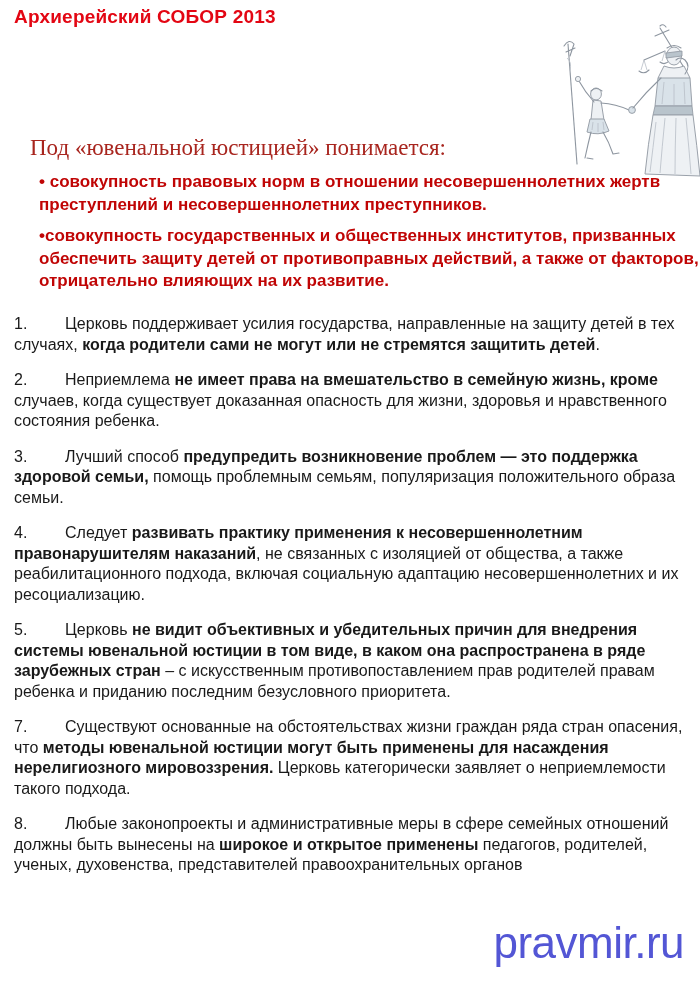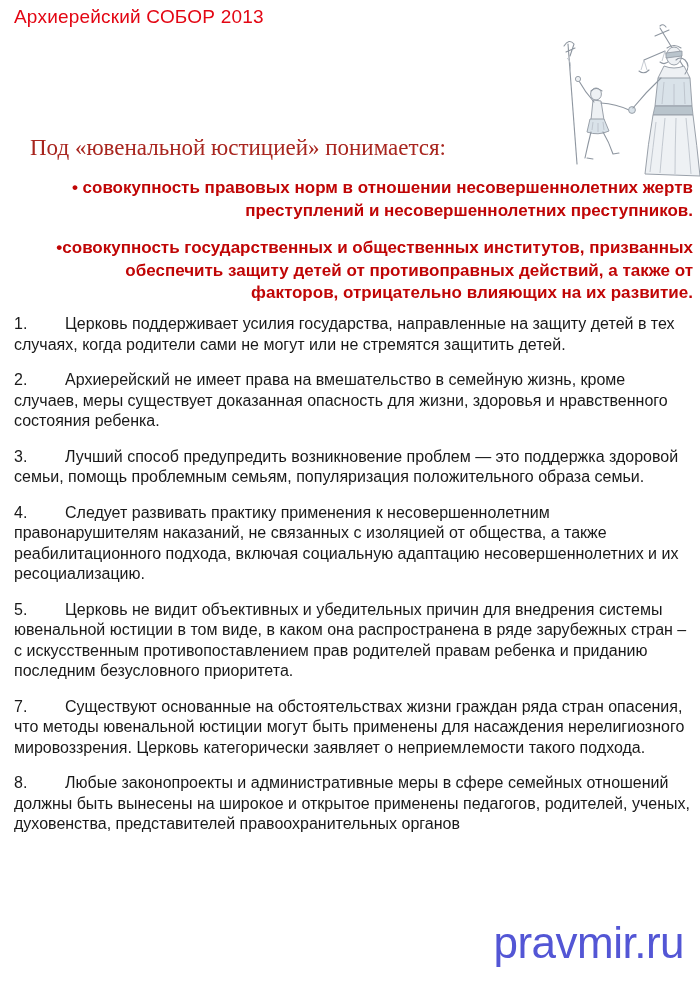--- a/index.html
+++ b/index.html
@@ -2,44 +2,44 @@
 <html lang="ru"><head>
 <meta charset="utf-8">
 <style>
   html,body{margin:0;padding:0;}
   body{
     width:700px;height:985px;position:relative;overflow:hidden;
     background:#ffffff;font-family:"Liberation Sans", sans-serif;
   }
   .kicker{
     position:absolute;left:14px;top:6px;
-    font-size:19px;font-weight:normal;color:#e30613;letter-spacing:.2px;
+    font-size:19px;font-weight:bold;color:#e30613;letter-spacing:.2px;
   }
   .doc-title{
     position:absolute;left:14px;top:28px;width:668px;
     font-family:"Liberation Serif", serif;font-weight:400;
     font-size:31.5px;line-height:42px;color:#0d0d0d;
   }
   .doc-title .tline{display:block;}
   .illustration{position:absolute;left:552px;top:22px;width:148px;height:158px;}
   .def{position:absolute;left:30px;top:134px;width:678px;}
   .def-heading{
     font-family:"Liberation Serif", serif;font-size:23px;line-height:28px;
     color:#a8251e;margin:0 0 5px 0;
   }
   .def-bullet{
-    font-size:17px;font-weight:bold;line-height:22.5px;color:#c00505;margin:15px;text-align:right;
+    font-size:17px;font-weight:bold;line-height:22.5px;color:#c00505;margin:9px;
   }
   .points{
     position:absolute;left:14px;top:314px;width:678px;
     font-size:16px;line-height:20.5px;color:#191919;
   }
   .point{margin:0 0 15px 0;}
   .pnum{display:inline-block;width:51px;}
-  .point b{font-weight:normal;margin-top:23px;}
+  .point b{font-weight:bold;margin-top:23px;}
   .logo{
     position:absolute;right:16px;top:918px;
     font-size:44px;color:#5356d5;letter-spacing:-0.5px;
   }
   svg .sketch{stroke:#8e96a0;stroke-width:1.1;fill:none;stroke-linecap:round;stroke-linejoin:round;}
   svg .filllight{fill:#eef1f4;stroke:#9aa1aa;stroke-width:1;}
   svg .fillshade{fill:#d9e2e9;stroke:#9aa1aa;stroke-width:1;}
   svg .band{fill:#b9c4cc;stroke:#8e96a0;stroke-width:.8;}
   svg .faint{stroke:#b7bec6;stroke-width:.8;fill:none;}
 </style>
@@ -99,21 +99,21 @@
 <section class="def">
   <div class="def-heading">Под «ювенальной юстицией» понимается:</div>
   <div>
       <div class="def-bullet">• совокупность правовых норм в отношении несовершеннолетних жертв преступлений и несовершеннолетних преступников.</div>
       <div class="def-bullet">•совокупность государственных и общественных институтов, призванных обеспечить защиту детей от противоправных действий, а также от факторов, отрицательно влияющих на их развитие.</div>
     </div>
 </section>
 
 <section class="points">
     <div class="point"><span class="pnum">1.</span><span><span>Церковь поддерживает усилия государства, направленные на защиту детей в тех случаях, </span><b>когда родители сами не могут или не стремятся защитить детей</b><span>.</span></span></div>
-    <div class="point"><span class="pnum">2.</span><span><span>Архиерейский </span><b>не имеет права на вмешательство в семейную жизнь, кроме</b><span> случаев, меры существует доказанная опасность для жизни, здоровья и нравственного состояния ребенка.</span></span></div>
+    <div class="point"><span class="pnum">2.</span><span><span>Неприемлема </span><b>не имеет права на вмешательство в семейную жизнь, кроме</b><span> случаев, когда существует доказанная опасность для жизни, здоровья и нравственного состояния ребенка.</span></span></div>
     <div class="point"><span class="pnum">3.</span><span><span>Лучший способ </span><b>предупредить возникновение проблем — это поддержка здоровой семьи,</b><span> помощь проблемным семьям, популяризация положительного образа семьи.</span></span></div>
     <div class="point"><span class="pnum">4.</span><span><span>Следует </span><b>развивать практику применения к несовершеннолетним правонарушителям наказаний</b><span>, не связанных с изоляцией от общества, а также реабилитационного подхода, включая социальную адаптацию несовершеннолетних и их ресоциализацию.</span></span></div>
     <div class="point"><span class="pnum">5.</span><span><span>Церковь </span><b>не видит объективных и убедительных причин для внедрения системы ювенальной юстиции в том виде, в каком она распространена в ряде зарубежных стран</b><span> – с искусственным противопоставлением прав родителей правам ребенка и приданию последним безусловного приоритета.</span></span></div>
     <div class="point"><span class="pnum">7.</span><span><span>Существуют основанные на обстоятельствах жизни граждан ряда стран опасения, что </span><b>методы ювенальной юстиции могут быть применены для насаждения нерелигиозного мировоззрения.</b><span> Церковь категорически заявляет о неприемлемости такого подхода.</span></span></div>
     <div class="point"><span class="pnum">8.</span><span><span>Любые законопроекты и административные меры в сфере семейных отношений должны быть вынесены на </span><b>широкое и открытое применены</b><span> педагогов, родителей, ученых, духовенства, представителей правоохранительных органов</span></span></div>
   </section>
 
 <div class="logo">pravmir.ru</div>
 
 </body></html>

